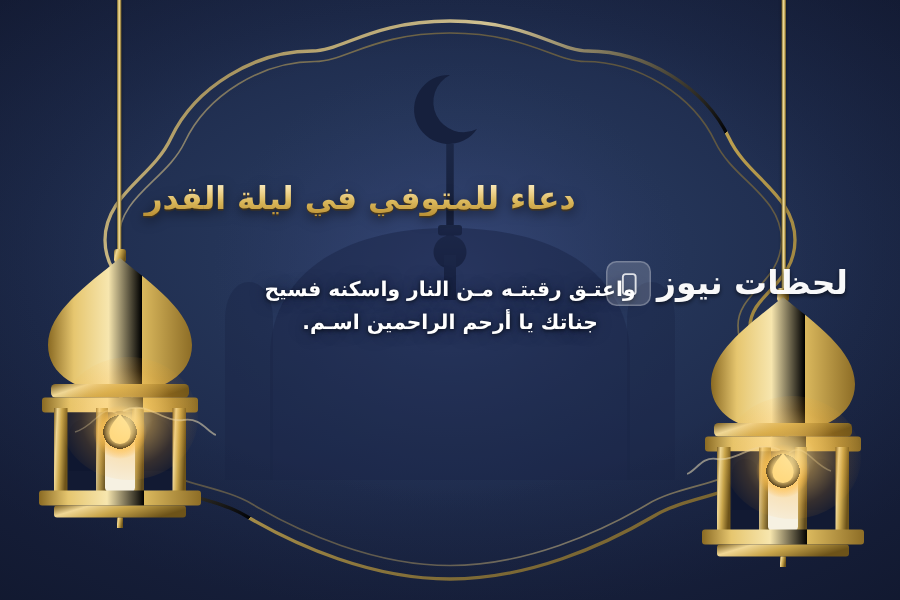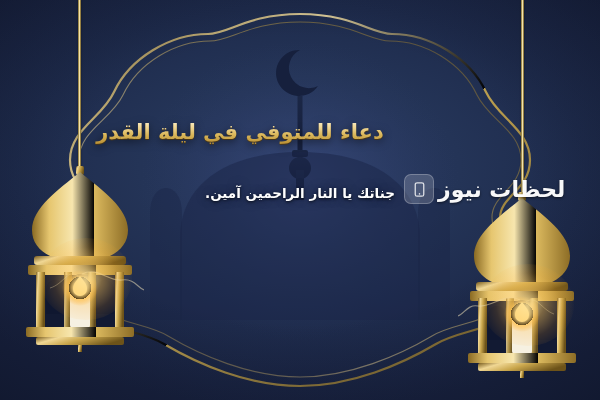--- a/index.html
+++ b/index.html
@@ -283,21 +283,22 @@
       <rect x="20" y="173" width="88" height="8" rx="2" fill="url(#gold-b)"></rect>
       <rect x="62" y="181" width="4" height="7" fill="url(#gold-b)"></rect>
     </svg>
   </div>
 
   <div class="title-wrap">
     <span class="title">دعاء للمتوفي في ليلة القدر</span>
   </div>
 
   <div class="body-wrap">
-    <div class="body-line">جناتك يا النار الراحمين آمين.</div>
+    <div class="body-line">واعتـق رقبتـه مـن النار واسكنه فسيح</div>
+    <div class="body-line">جناتك يا أرحم الراحمين اسـم.</div>
   </div>
 
   <div class="watermark">
     <span class="wm-text">لحظات نيوز</span>
     <span class="wm-badge">
       <svg width="17" height="17" viewBox="0 0 24 24" aria-hidden="true">
         <rect x="6" y="2.5" width="12" height="19" rx="2.6" fill="none" stroke="#ffffff" stroke-width="1.8" opacity=".85"></rect>
         <circle cx="12" cy="18.2" r="1.1" fill="#ffffff" opacity=".85"></circle>
       </svg>
     </span>

